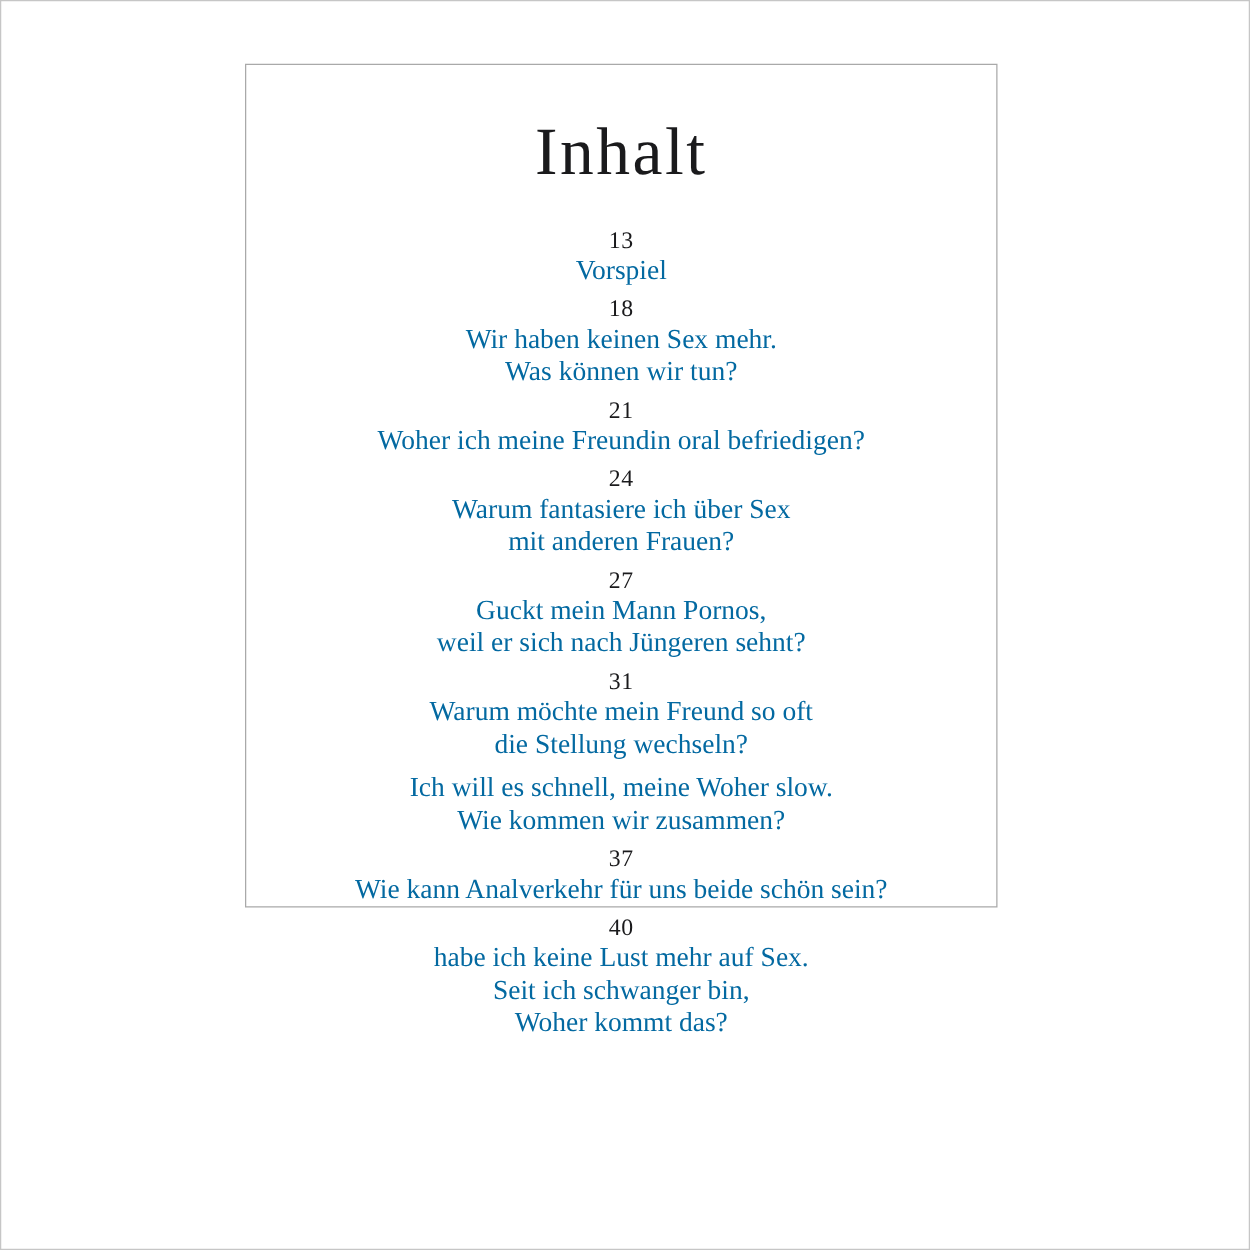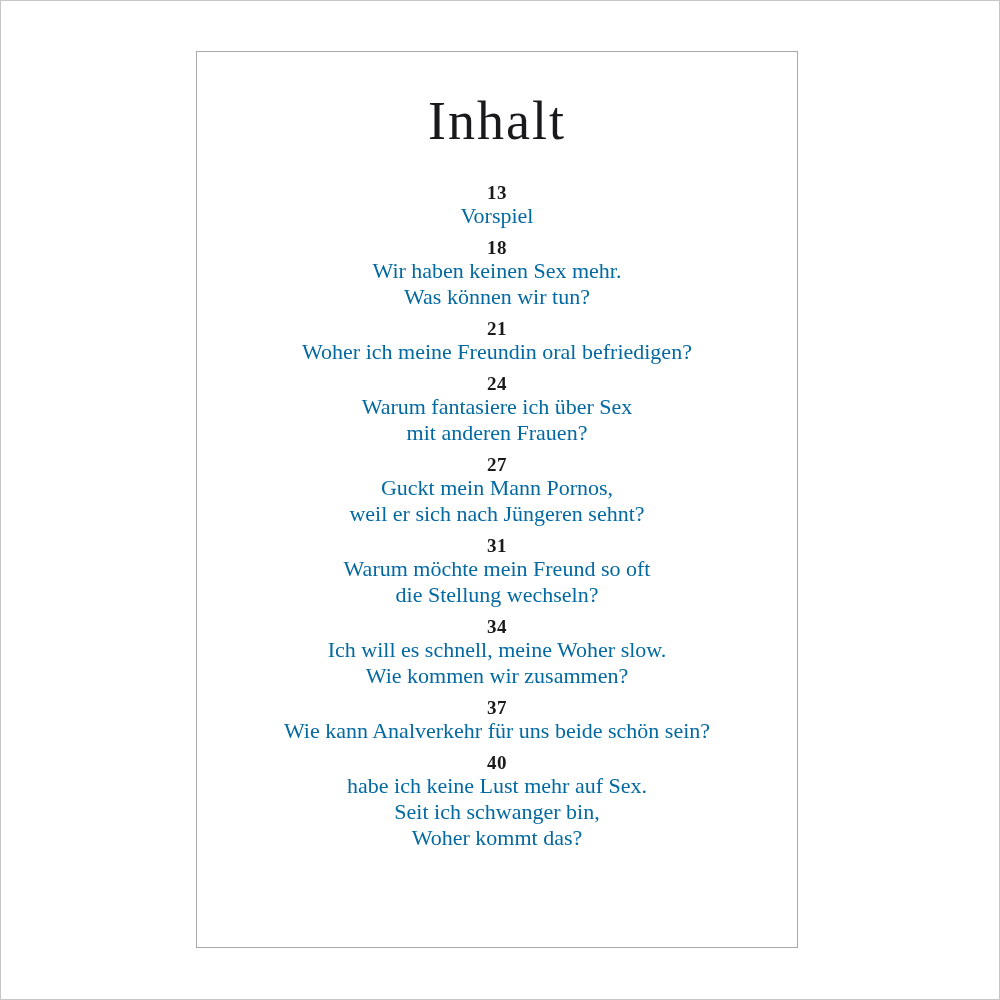--- a/index.html
+++ b/index.html
@@ -15,21 +15,21 @@
     box-sizing: border-box;
     border: 1px solid #c6c6c6;
     background: #ffffff;
     overflow: hidden;
   }
   .book-page {
     position: absolute;
     left: 195px;
     top: 50px;
     width: 602px;
-    height: 897px;
+    height: 675px;
     box-sizing: border-box;
     border: 1px solid #a9a9a9;
     background: #ffffff;
     text-align: center;
   }
   .page-title {
     margin: 40px 0 0 0;
     font-size: 54px;
     font-weight: 400;
     letter-spacing: 2px;
@@ -40,21 +40,21 @@
     margin-top: 32px;
     display: flex;
     flex-direction: column;
     align-items: center;
     gap: 9px;
   }
   .toc-entry {
     display: block;
   }
   .entry-page-number {
-    font-weight: 700;
+    font-weight: 400;
     font-size: 19px;
     line-height: 20px;
     letter-spacing: 0.5px;
     color: #1a1a1c;
   }
   .entry-line {
     font-size: 22px;
     line-height: 26px;
     color: #0369a1;
   }
@@ -94,21 +94,20 @@
           <div class="entry-line">weil er sich nach Jüngeren sehnt?</div>
         </div>
 
   <div class="toc-entry">
     <div class="entry-page-number">31</div>
   <div class="entry-line">Warum möchte mein Freund so oft</div>
           <div class="entry-line">die Stellung wechseln?</div>
         </div>
 
   <div class="toc-entry">
-    <div class="entry-page-number">34</div>
   <div class="entry-line">Ich will es schnell, meine Woher slow.</div>
           <div class="entry-line">Wie kommen wir zusammen?</div>
         </div>
 
   <div class="toc-entry">
     <div class="entry-page-number">37</div>
   <div class="entry-line">Wie kann Analverkehr für uns beide schön sein?</div>
         </div>
 
   <div class="toc-entry">

